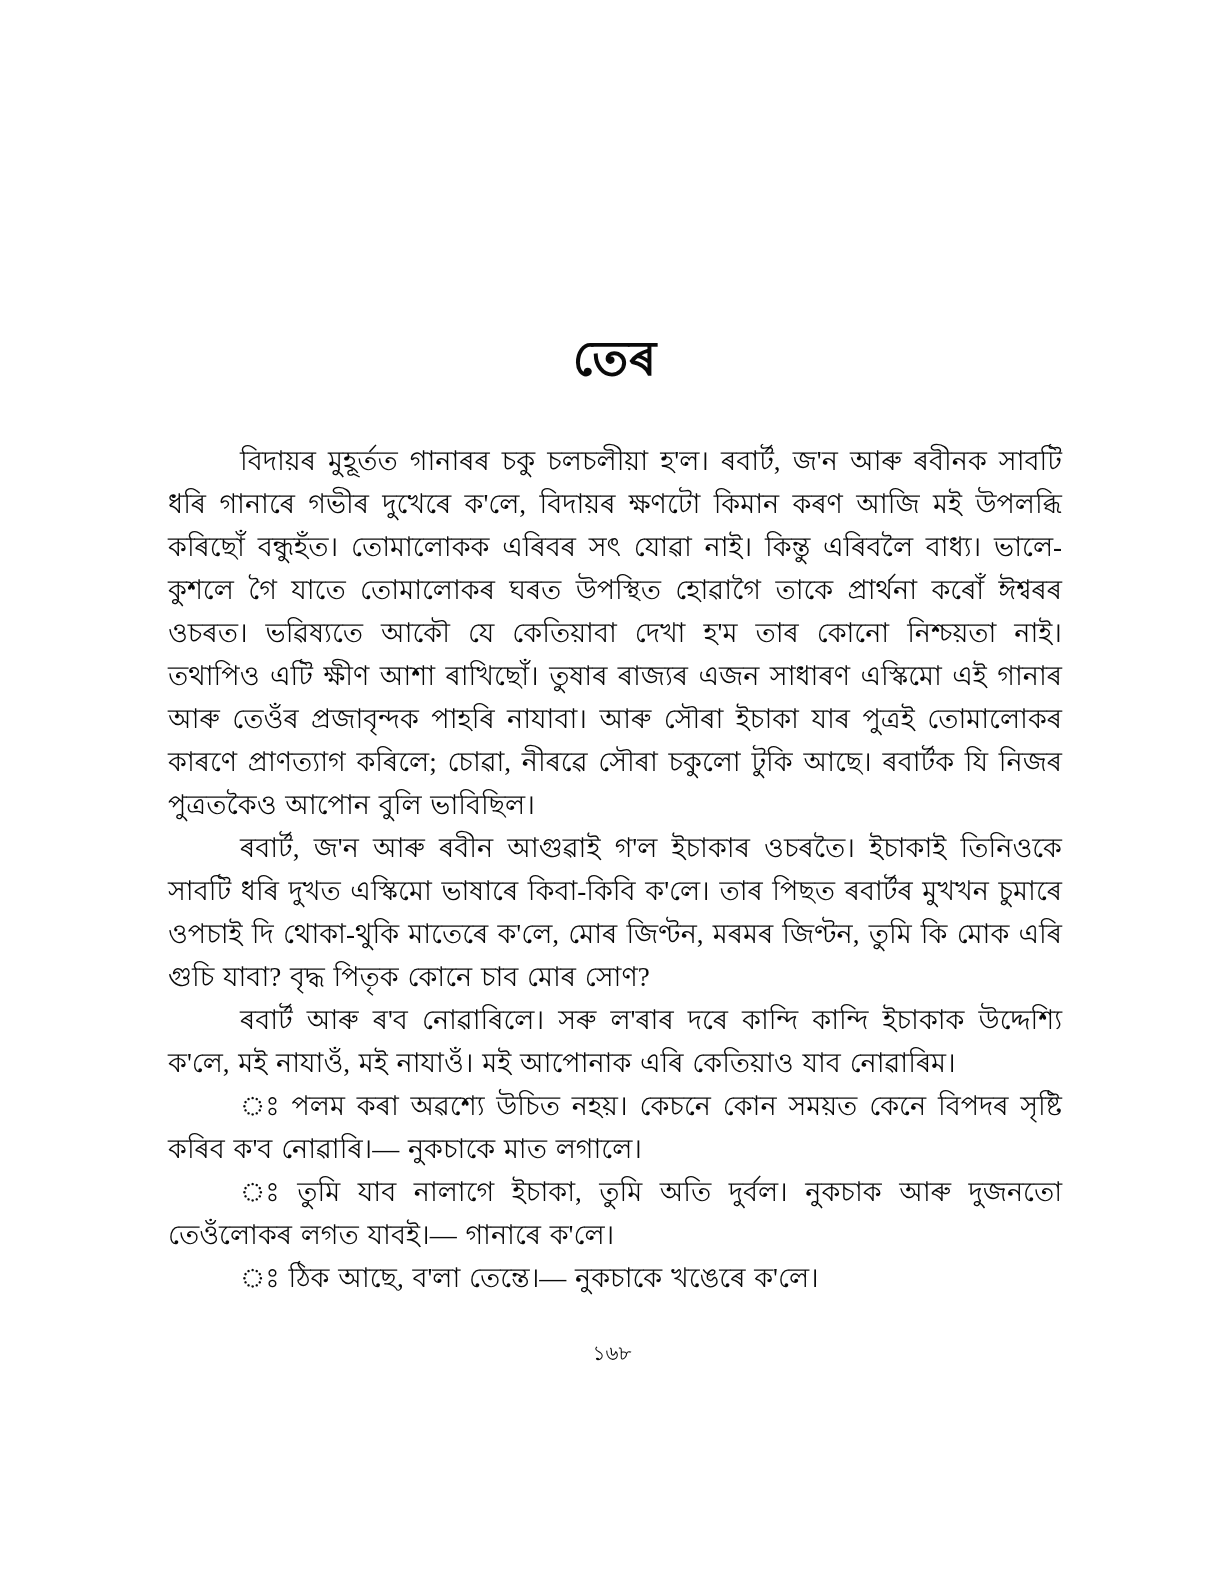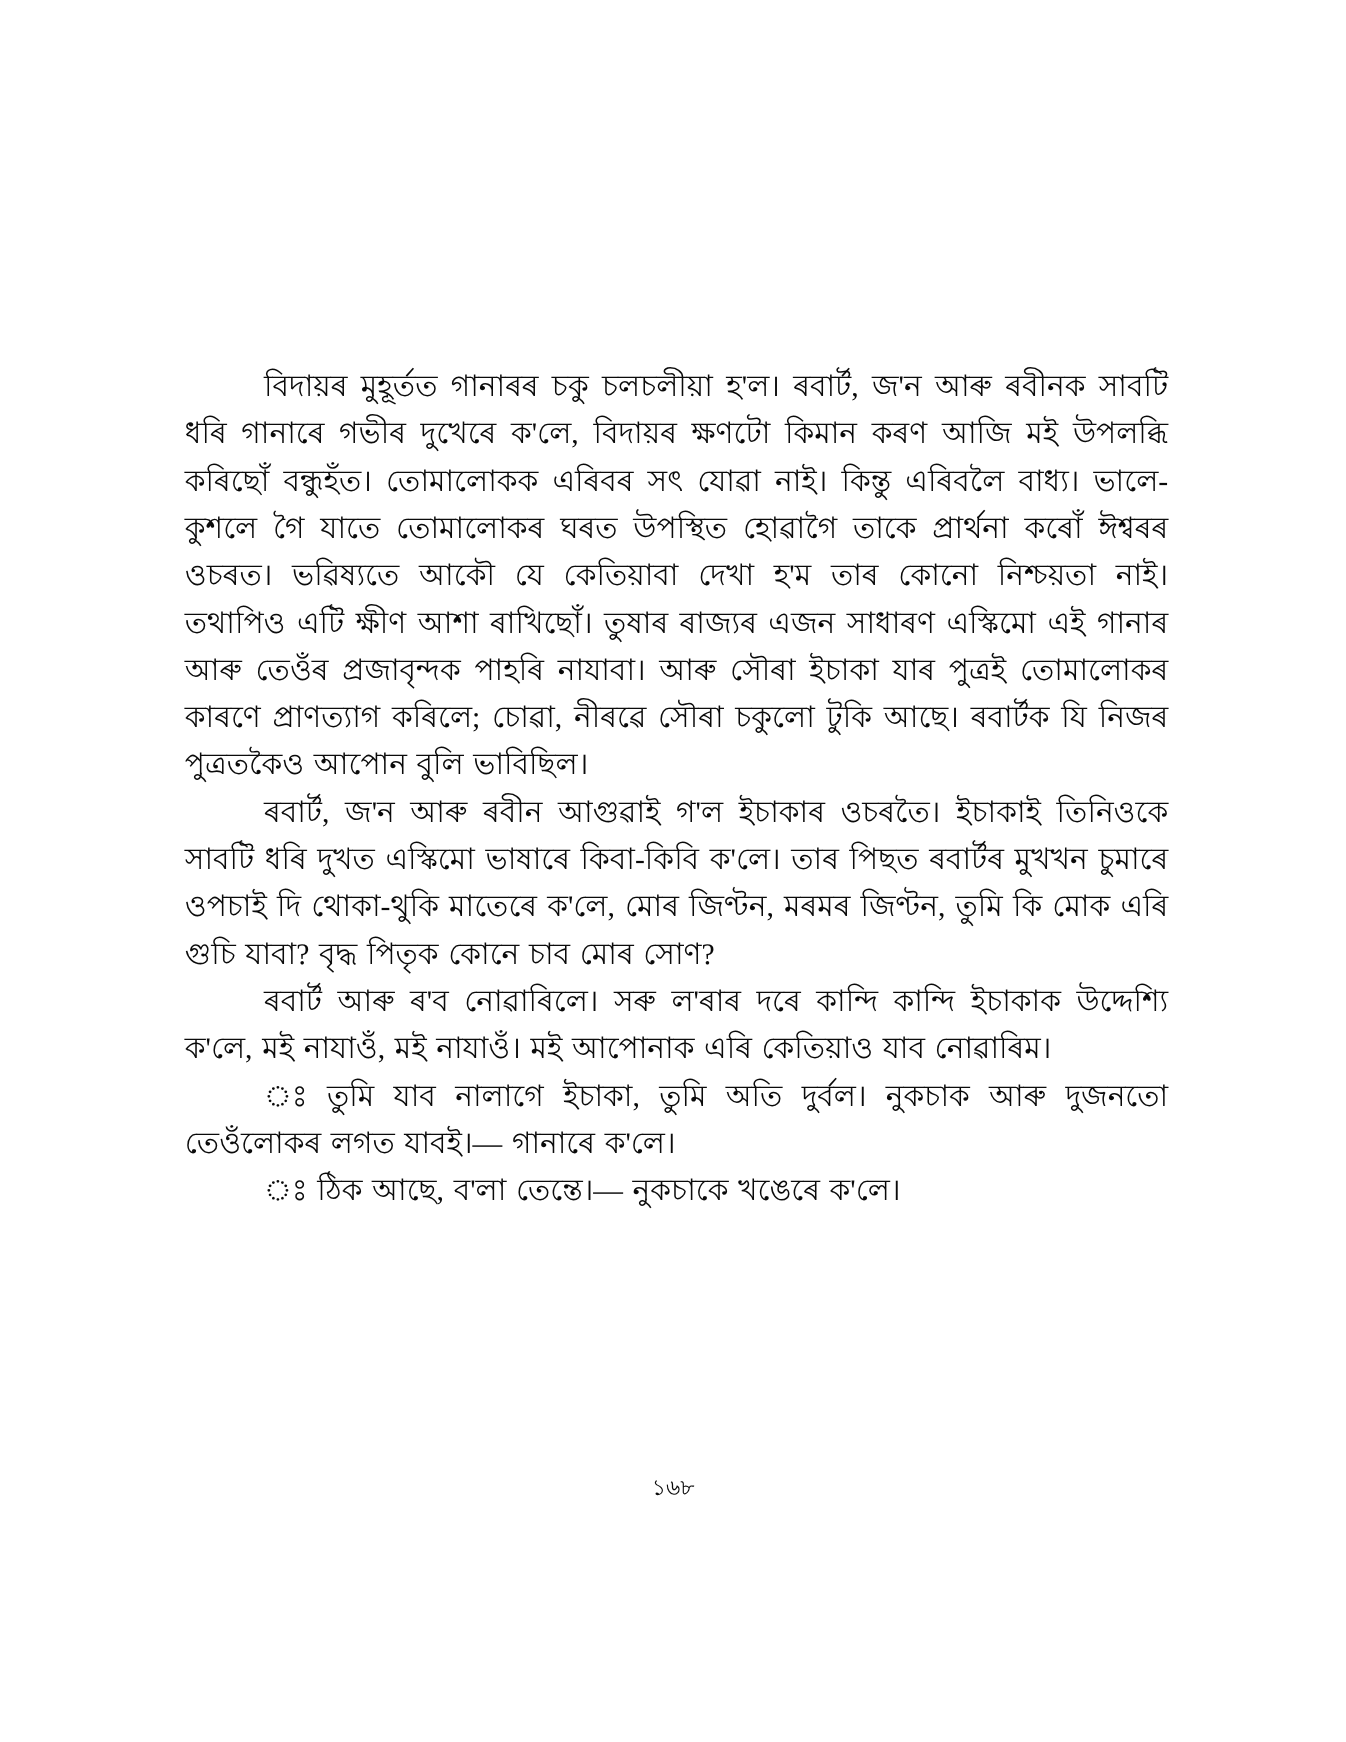--- a/index.html
+++ b/index.html
@@ -46,23 +46,25 @@
     text-align: center;
     font-size: 20px;
     line-height: 30px;
   }
 </style>
 </head>
 <body>
 
 <div class="page">
   <div class="content">
+    <h1 class="chapter-title">তেৰ</h1>
     <div class="body-text">
       <p>বিদায়ৰ মুহূৰ্তত গানাৰৰ চকু চলচলীয়া হ'ল। ৰবাৰ্ট, জ'ন আৰু ৰবীনক সাবটি ধৰি গানাৰে গভীৰ দুখেৰে ক'লে, বিদায়ৰ ক্ষণটো কিমান কৰণ আজি মই উপলব্ধি কৰিছোঁ বন্ধুহঁত। তোমালোকক এৰিবৰ সৎ যোৱা নাই। কিন্তু এৰিবলৈ বাধ্য। ভালে-কুশলে গৈ যাতে তোমালোকৰ ঘৰত উপস্থিত হোৱাগৈ তাকে প্ৰাৰ্থনা কৰোঁ ঈশ্বৰৰ ওচৰত। ভৱিষ্যতে আকৌ যে কেতিয়াবা দেখা হ'ম তাৰ কোনো নিশ্চয়তা নাই। তথাপিও এটি ক্ষীণ আশা ৰাখিছোঁ। তুষাৰ ৰাজ্যৰ এজন সাধাৰণ এস্কিমো এই গানাৰ আৰু তেওঁৰ প্ৰজাবৃন্দক পাহৰি নাযাবা। আৰু সৌৰা ইচাকা যাৰ পুত্ৰই তোমালোকৰ কাৰণে প্ৰাণত্যাগ কৰিলে; চোৱা, নীৰৱে সৌৰা চকুলো টুকি আছে। ৰবাৰ্টক যি নিজৰ পুত্ৰতকৈও আপোন বুলি ভাবিছিল।</p>
       <p>ৰবাৰ্ট, জ'ন আৰু ৰবীন আগুৱাই গ'ল ইচাকাৰ ওচৰতৈ। ইচাকাই তিনিওকে সাবটি ধৰি দুখত এস্কিমো ভাষাৰে কিবা-কিবি ক'লে। তাৰ পিছত ৰবাৰ্টৰ মুখখন চুমাৰে ওপচাই দি থোকা-থুকি মাতেৰে ক'লে, মোৰ জিণ্টন, মৰমৰ জিণ্টন, তুমি কি মোক এৰি গুচি যাবা? বৃদ্ধ পিতৃক কোনে চাব মোৰ সোণ?</p>
       <p>ৰবাৰ্ট আৰু ৰ'ব নোৱাৰিলে। সৰু ল'ৰাৰ দৰে কান্দি কান্দি ইচাকাক উদ্দেশ্যি ক'লে, মই নাযাওঁ, মই নাযাওঁ। মই আপোনাক এৰি কেতিয়াও যাব নোৱাৰিম।</p>
+      <p>ঃ পলম কৰা অৱশ্যে উচিত নহয়। কেচনে কোন সময়ত কেনে বিপদৰ সৃষ্টি কৰিব ক'ব নোৱাৰি।— নুকচাকে মাত লগালে।</p>
       <p>ঃ তুমি যাব নালাগে ইচাকা, তুমি অতি দুৰ্বল। নুকচাক আৰু দুজনতো তেওঁলোকৰ লগত যাবই।— গানাৰে ক'লে।</p>
       <p>ঃ ঠিক আছে, ব'লা তেন্তে।— নুকচাকে খঙেৰে ক'লে।</p>
 
     </div>
   </div>
   <div class="page-number">১৬৮</div>
 </div>
 
 </body></html>

